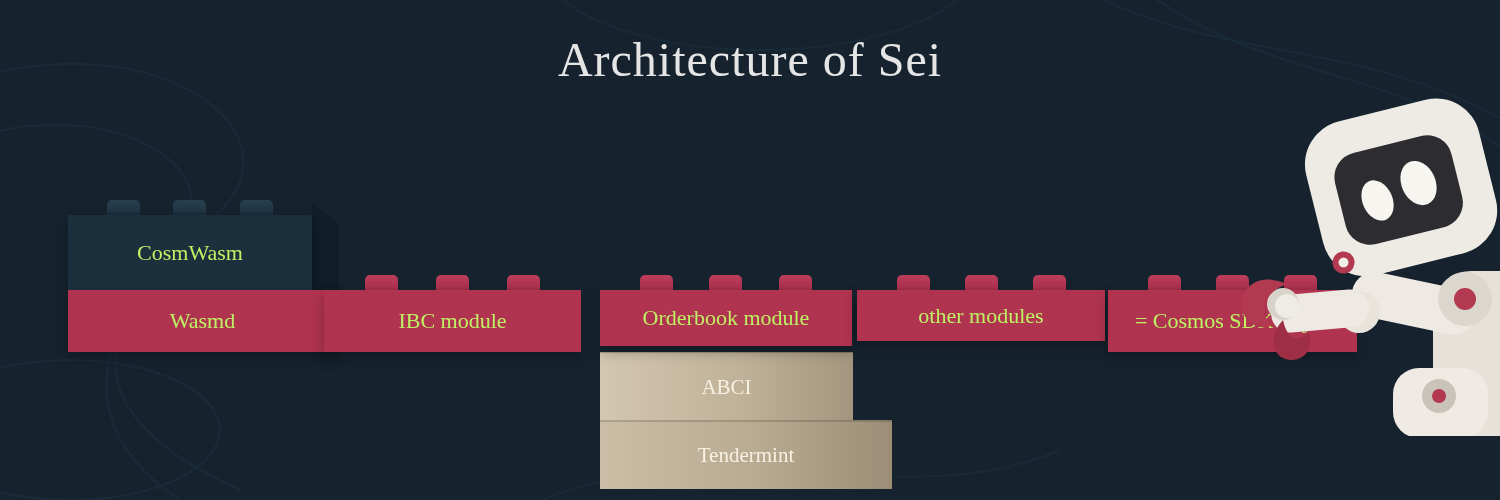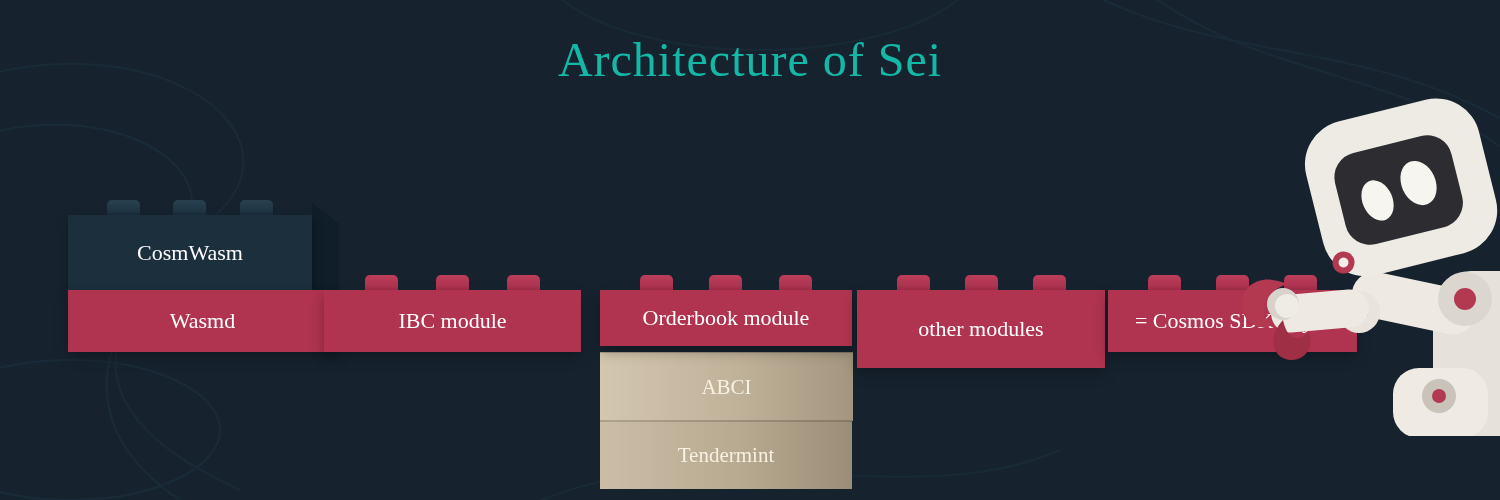--- a/index.html
+++ b/index.html
@@ -10,27 +10,27 @@
     font-family: "Liberation Serif", serif;
   }
 
   
   .bg-contours { position: absolute; inset: 0; z-index: 0; }
 
   .page-title {
     position: absolute; top: 32px; left: 0; width: 100%;
     margin: 0; text-align: center;
     font-size: 48px; font-weight: 400; letter-spacing: 1px;
-    color: #14b8a6; z-index: 2;
+    color: #e5e5e5; z-index: 2;
   }
 
   .brick {
     position: absolute; z-index: 3;
     display: flex; align-items: center; justify-content: center;
-    color: #ffffff; font-size: 22px;
+    color: #bef264; font-size: 22px;
   }
   .brick .label { position: relative; z-index: 2; }
 
   .studs {
     position: absolute; left: 0; right: 0; top: -15px; height: 15px;
     display: flex; justify-content: space-around; align-items: flex-end;
     padding: 0 22px; z-index: 1;
   }
   .stud { width: 33px; height: 15px; border-radius: 5px 5px 0 0; }
 
@@ -47,31 +47,31 @@
   #brick-cosmwasm { left: 68px;  top: 215px; width: 244px; height: 75px; }
   #cosmwasm-side {
     position: absolute; left: 312px; top: 203px; width: 27px; height: 87px;
     background: #0f1e29; z-index: 2;
     clip-path: polygon(0 0, 100% 24%, 100% 100%, 0 100%);
   }
 
   #brick-wasmd     { left: 68px;   top: 290px; width: 269px; height: 62px; }
   #brick-ibc       { left: 324px;  top: 290px; width: 257px; height: 62px; }
   #brick-orderbook { left: 600px;  top: 290px; width: 252px; height: 56px; }
-  #brick-other     { left: 857px;  top: 290px; width: 248px; height: 78px; }
+  #brick-other     { left: 857px;  top: 290px; width: 248px; height: 51px; }
   #brick-sdk       { left: 1108px; top: 290px; width: 249px; height: 62px; }
 
   .beige { font-size: 21px; color: #f7f1e3; z-index: 2; }
   #brick-abci {
     left: 600px; top: 352px; width: 253px; height: 68px;
     background: linear-gradient(90deg, #d4c7af 0%, #c0b199 55%, #a4967e 100%);
     border-top: 1px solid rgba(0,0,0,0.18);
   }
   #brick-tendermint {
-    left: 600px; top: 420px; width: 252px; height: 67px;
+    left: 600px; top: 420px; width: 292px; height: 67px;
     background: linear-gradient(90deg, #ccbea6 0%, #b8a991 55%, #9c8e76 100%);
     border-top: 2px solid rgba(0,0,0,0.15);
   }
 
   .robot { position: absolute; left: 1233px; top: 96px; z-index: 5; }
 </style>
 </head>
 <body>
 
 <div class="bg-contours">

